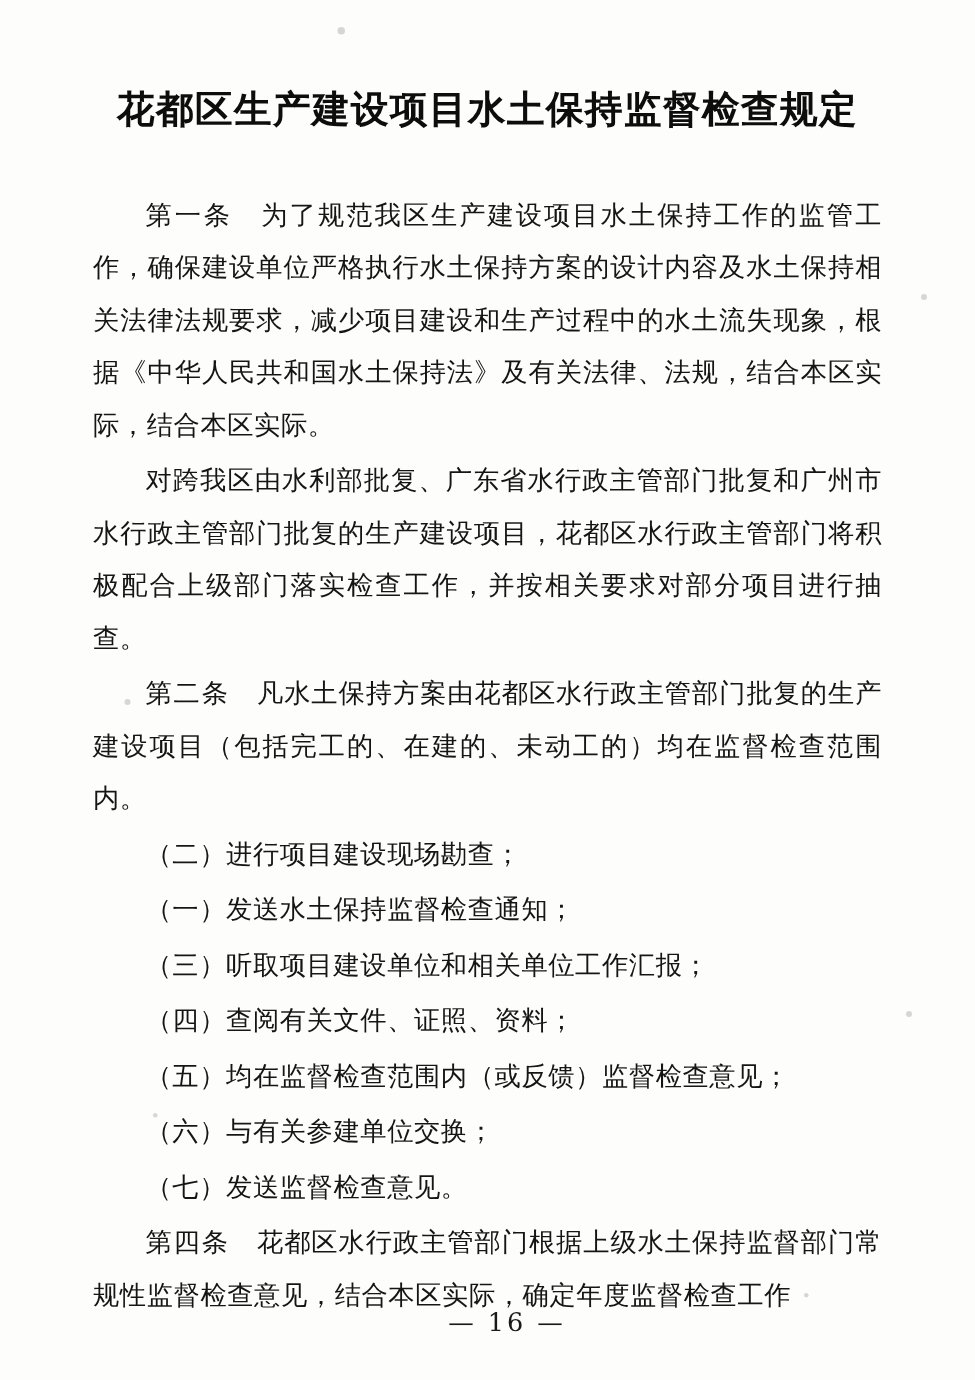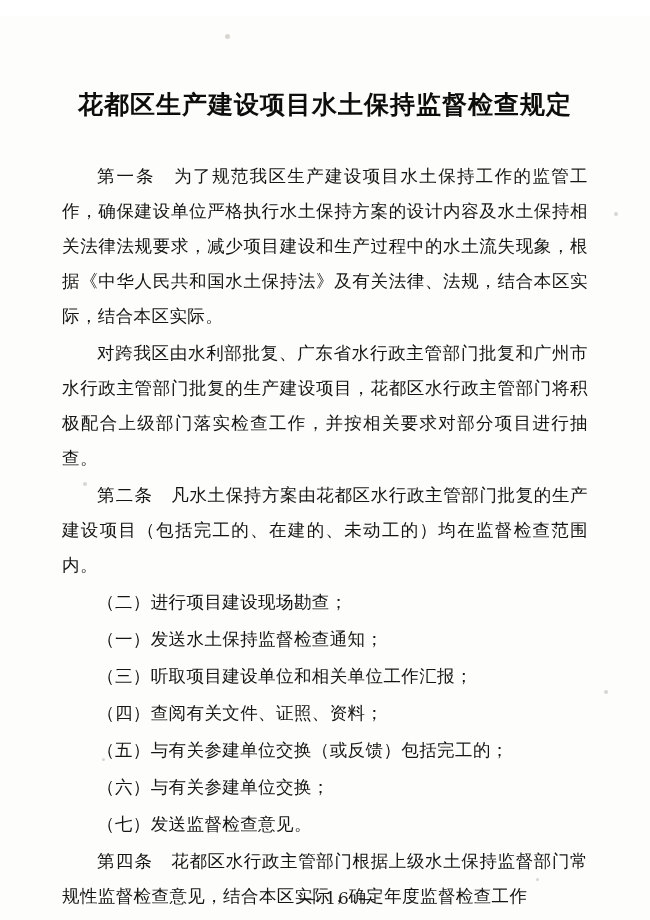--- a/index.html
+++ b/index.html
@@ -28,22 +28,22 @@
     position: absolute;
     background: #b9b6ae;
     border-radius: 50%;
     opacity: .55;
   }
   .title {
     text-align: center;
     font-size: 25px;
     font-weight: bold;
     letter-spacing: 1px;
-    margin: 16px;
-    padding-top: 72px;
+    margin: 0;
+    padding-top: 56px;
     padding-bottom: 6px;
     font-family: "DejaVu Serif", "Liberation Serif", serif;
     color: #0d0d0d;
   }
   .body-text {
     margin-top: 32px;
   }
   p.para {
     margin: 0 0 2px 0;
     font-size: 17.5px;
@@ -96,21 +96,21 @@
 
     <p class="para indent"><span>对跨我区由水利部批复、广东省水行政主管部门批复和广州市水行政主管部门批复的生产建设项目，花都区水行政主管部门将积极配合上级部门落实检查工作，并按相关要求对部分项目进行抽查。</span></p>
 
     <p class="para indent"><span class="art-label">第二条</span>　<span>凡水土保持方案由花都区水行政主管部门批复的生产建设项目（包括完工的、在建的、未动工的）均在监督检查范围内。</span></p>
 
 
     <p class="para item">（二）进行项目建设现场勘查；</p>
     <p class="para item">（一）发送水土保持监督检查通知；</p>
     <p class="para item">（三）听取项目建设单位和相关单位工作汇报；</p>
     <p class="para item">（四）查阅有关文件、证照、资料；</p>
-    <p class="para item">（五）与有关参建单位交换（或反馈）包括完工的；</p>
+    <p class="para item">（五）均在监督检查范围内（或反馈）监督检查意见；</p>
     <p class="para item">（六）与有关参建单位交换；</p>
     <p class="para item">（七）发送监督检查意见。</p>
 
     <p class="para indent"><span class="art-label">第四条</span>　<span>花都区水行政主管部门根据上级水土保持监督部门常规性监督检查意见，结合本区实际，确定年度监督检查工作</span></p>
 
   </div>
 
   <div class="footer">— 16 —</div>
 
 </div>

